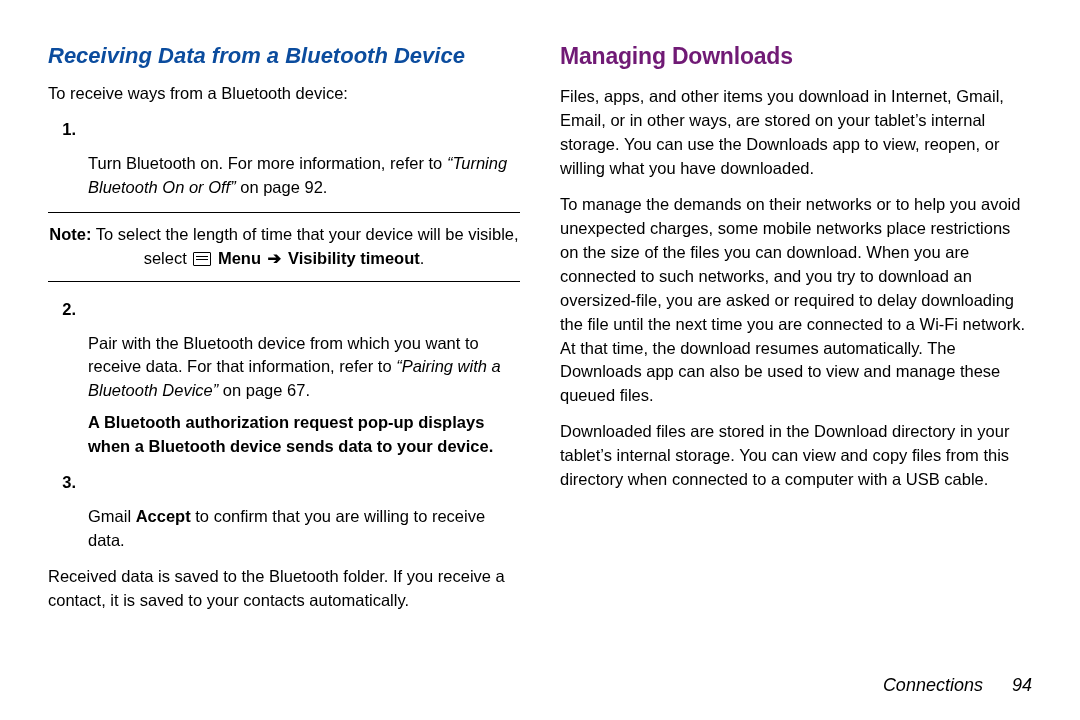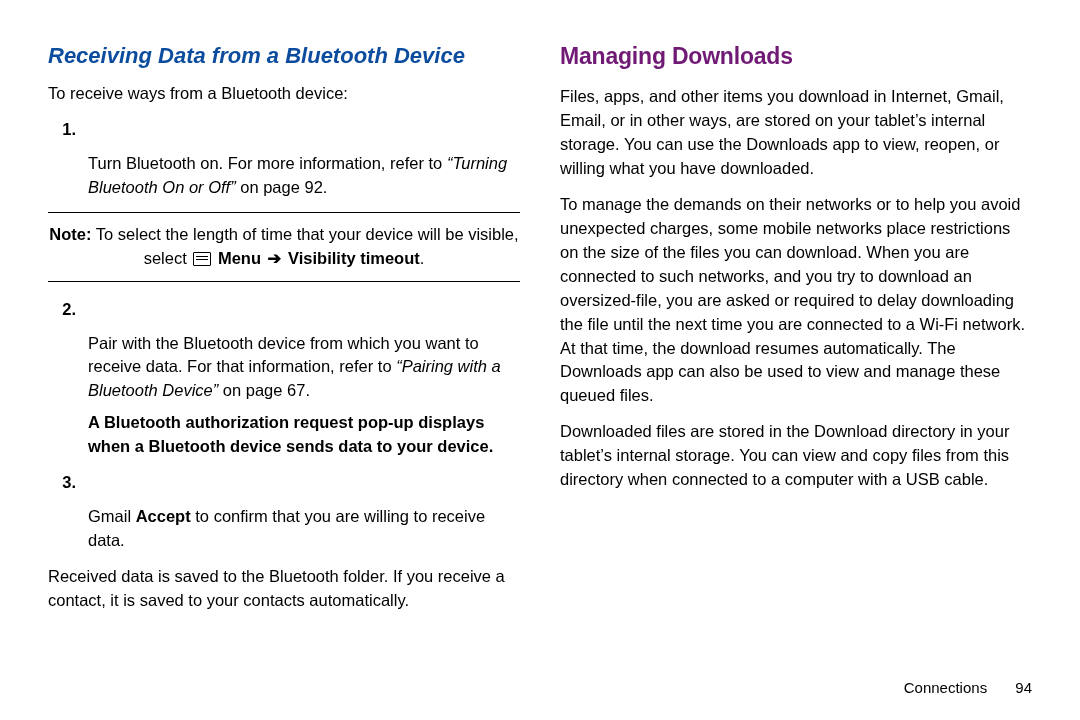--- a/index.html
+++ b/index.html
@@ -86,21 +86,22 @@
     box-shadow:0 3px 0 #000;
   }
   .arrow{
     font-weight:bold;
     padding:0 2px;
   }
   .footer{
     position:absolute;
     bottom:24px;
     right:48px;
-    font-size:15px;
+    font-size:18px;
+    font-style:italic;
   }
   .footer .pn{margin-left:24px;}
   .subp{margin-top:8px;font-weight:bold;}
 </style>
 </head>
 <body>
 
 <div class="page">
   <div class="col">
     <div class="subhead">Receiving Data from a Bluetooth Device</div>

